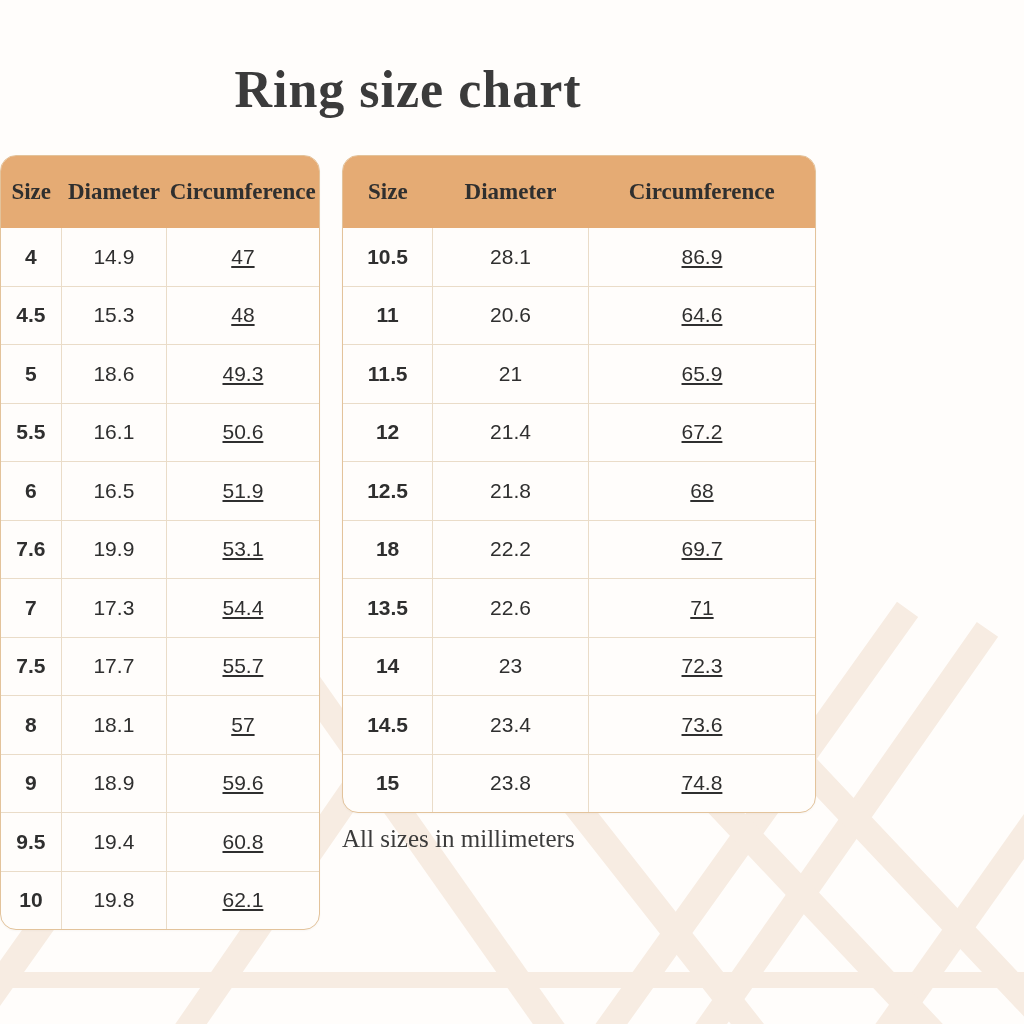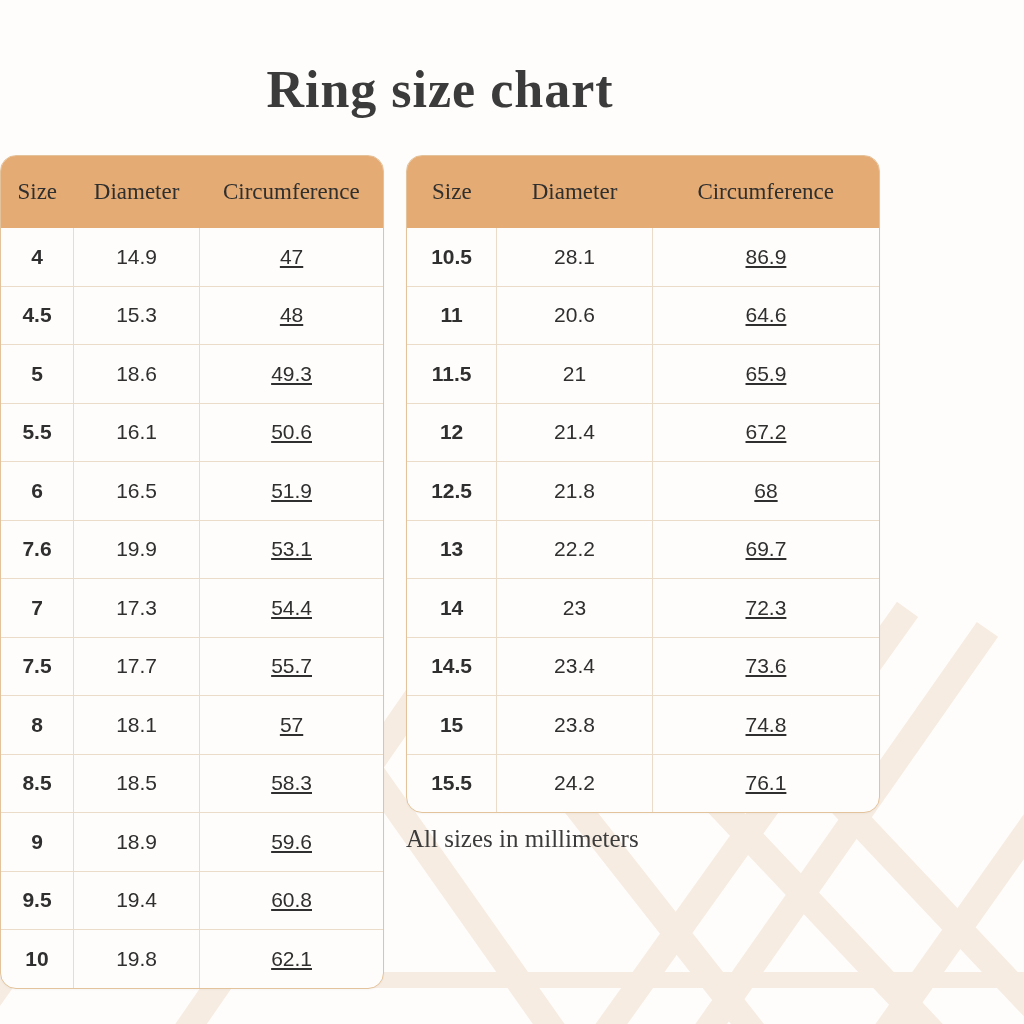--- a/index.html
+++ b/index.html
@@ -20,21 +20,21 @@
     position: absolute;
     left: 0; top: 0;
     width: 1024px; height: 1024px;
     pointer-events: none;
     z-index: 0;
   }
 
   #page {
     position: relative;
     z-index: 2;
-    width: 880px;
+    width: 816px;
     height: 1024px;
     box-sizing: border-box;
   }
 
   #page-title {
     text-align: center;
     font-family: "Liberation Serif", serif;
     font-weight: bold;
     font-size: 52px;
     color: #3b3b3b;
@@ -62,21 +62,21 @@
   table {
     width: 100%;
     border-collapse: collapse;
     table-layout: fixed;
   }
 
   thead th {
     background: #e5ab74;
     color: #2f2f2f;
     font-family: "Liberation Serif", serif;
-    font-weight: normal;
+    font-weight: bold;
     font-size: 23px;
     height: 70px;
     text-align: center;
     border: none;
   }
 
   tbody td {
     height: 55.5px;
     text-align: center;
     font-family: "Liberation Sans", sans-serif;
@@ -192,25 +192,20 @@
               <td class="size-cell">7.5</td>
               <td>17.7</td>
               <td>55.7</td>
             </tr>
             <tr>
               <td class="size-cell">8</td>
               <td>18.1</td>
               <td>57</td>
             </tr>
             <tr>
-              <td class="size-cell">8.5</td>
-              <td>18.5</td>
-              <td>58.3</td>
-            </tr>
-            <tr>
               <td class="size-cell">9</td>
               <td>18.9</td>
               <td>59.6</td>
             </tr>
             <tr>
               <td class="size-cell">9.5</td>
               <td>19.4</td>
               <td>60.8</td>
             </tr>
             <tr>
@@ -257,43 +252,43 @@
                 <td class="size-cell">12</td>
                 <td>21.4</td>
                 <td>67.2</td>
               </tr>
               <tr>
                 <td class="size-cell">12.5</td>
                 <td>21.8</td>
                 <td>68</td>
               </tr>
               <tr>
-                <td class="size-cell">13</td>
+                <td class="size-cell">18</td>
                 <td>22.2</td>
                 <td>69.7</td>
+              </tr>
+              <tr>
+                <td class="size-cell">13.5</td>
+                <td>22.6</td>
+                <td>71</td>
               </tr>
               <tr>
                 <td class="size-cell">14</td>
                 <td>23</td>
                 <td>72.3</td>
               </tr>
               <tr>
                 <td class="size-cell">14.5</td>
                 <td>23.4</td>
                 <td>73.6</td>
               </tr>
               <tr>
                 <td class="size-cell">15</td>
                 <td>23.8</td>
                 <td>74.8</td>
-              </tr>
-              <tr>
-                <td class="size-cell">15.5</td>
-                <td>24.2</td>
-                <td>76.1</td>
               </tr>
             </tbody>
         </table>
       </div>
       <div class="footnote">All sizes in millimeters</div>
     </div>
 
   </div>
 </div>
 

